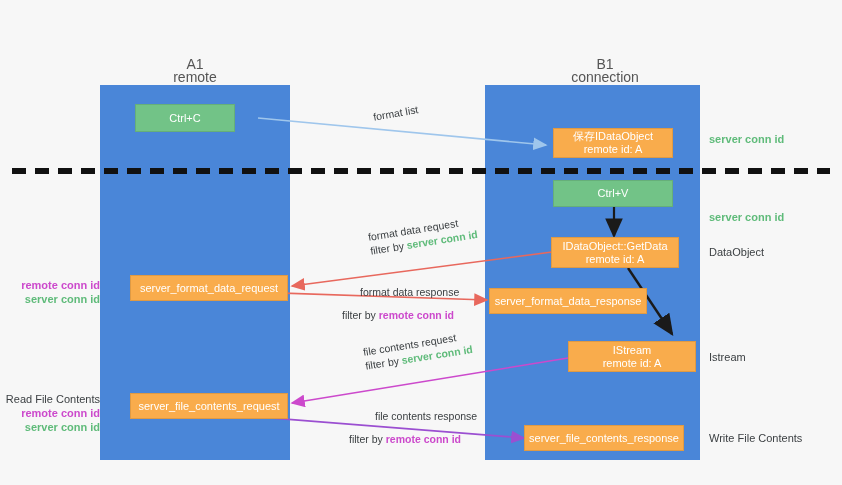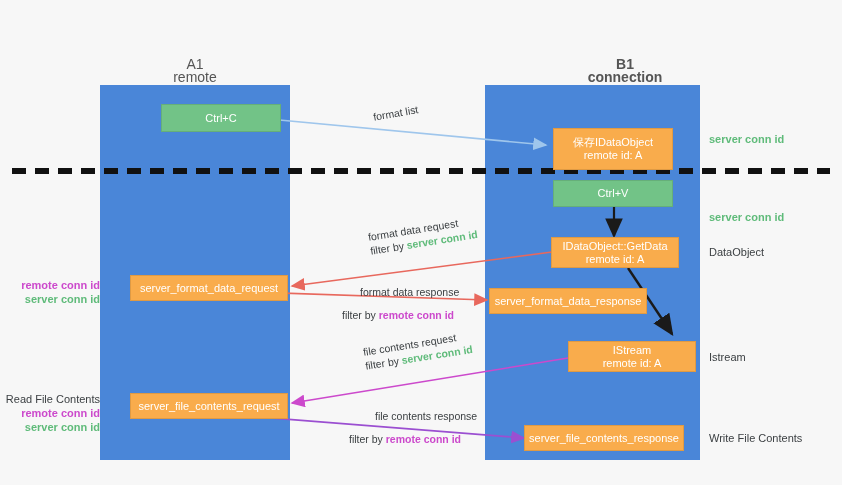--- a/index.html
+++ b/index.html
@@ -58,21 +58,21 @@
 </head>
 <body>
 
 <div id="canvas">
 
 
   <div class="lane-head" style="left:110px;top:58px;width:170px;">
     <div>A1</div>
     <div>remote</div>
   </div>
-  <div class="lane-head" style="left:540px;top:58px;width:170px;font-weight:bold;">
+  <div class="lane-head" style="left:520px;top:58px;width:170px;">
     <div>B1</div>
     <div>connection</div>
   </div>
 
   <div class="lane" style="left:100px;top:85px;width:190px;height:375px;"></div>
   <div class="lane" style="left:485px;top:85px;width:215px;height:375px;"></div>
 
   <svg class="layer">
     <defs>
       <marker id="ah-blue" markerWidth="9" markerHeight="8" refX="8" refY="4" orient="auto">
@@ -102,25 +102,25 @@
 
     <line x1="552" y1="252" x2="292" y2="286" stroke="#e8685d" stroke-width="1.6" marker-end="url(#ah-red)"></line>
 
     <line x1="130" y1="288" x2="487" y2="300" stroke="#e8685d" stroke-width="1.6" marker-end="url(#ah-red)"></line>
 
     <line x1="568" y1="358" x2="292" y2="403" stroke="#cc49cc" stroke-width="1.6" marker-end="url(#ah-mag)"></line>
 
     <line x1="132" y1="407" x2="524" y2="438" stroke="#9b4fd1" stroke-width="1.6" marker-end="url(#ah-purple)"></line>
   </svg>
 
-  <div class="box green" style="left:135px;top:104px;width:120px;height:28px;margin-left:26px;">
+  <div class="box green" style="left:135px;top:104px;width:100px;height:28px;">
     <div>Ctrl+C</div>
   </div>
 
-  <div class="box orange" style="left:553px;top:128px;width:120px;height:42px;">
+  <div class="box orange" style="left:553px;top:128px;width:120px;height:30px;">
     <div>保存IDataObject</div>
     <div class="l2">remote id: A</div>
   </div>
 
   <div class="box green" style="left:553px;top:180px;width:120px;height:27px;">
     <div>Ctrl+V</div>
   </div>
 
   <div class="box orange" style="left:551px;top:237px;width:128px;height:31px;">
     <div>IDataObject::GetData</div>

